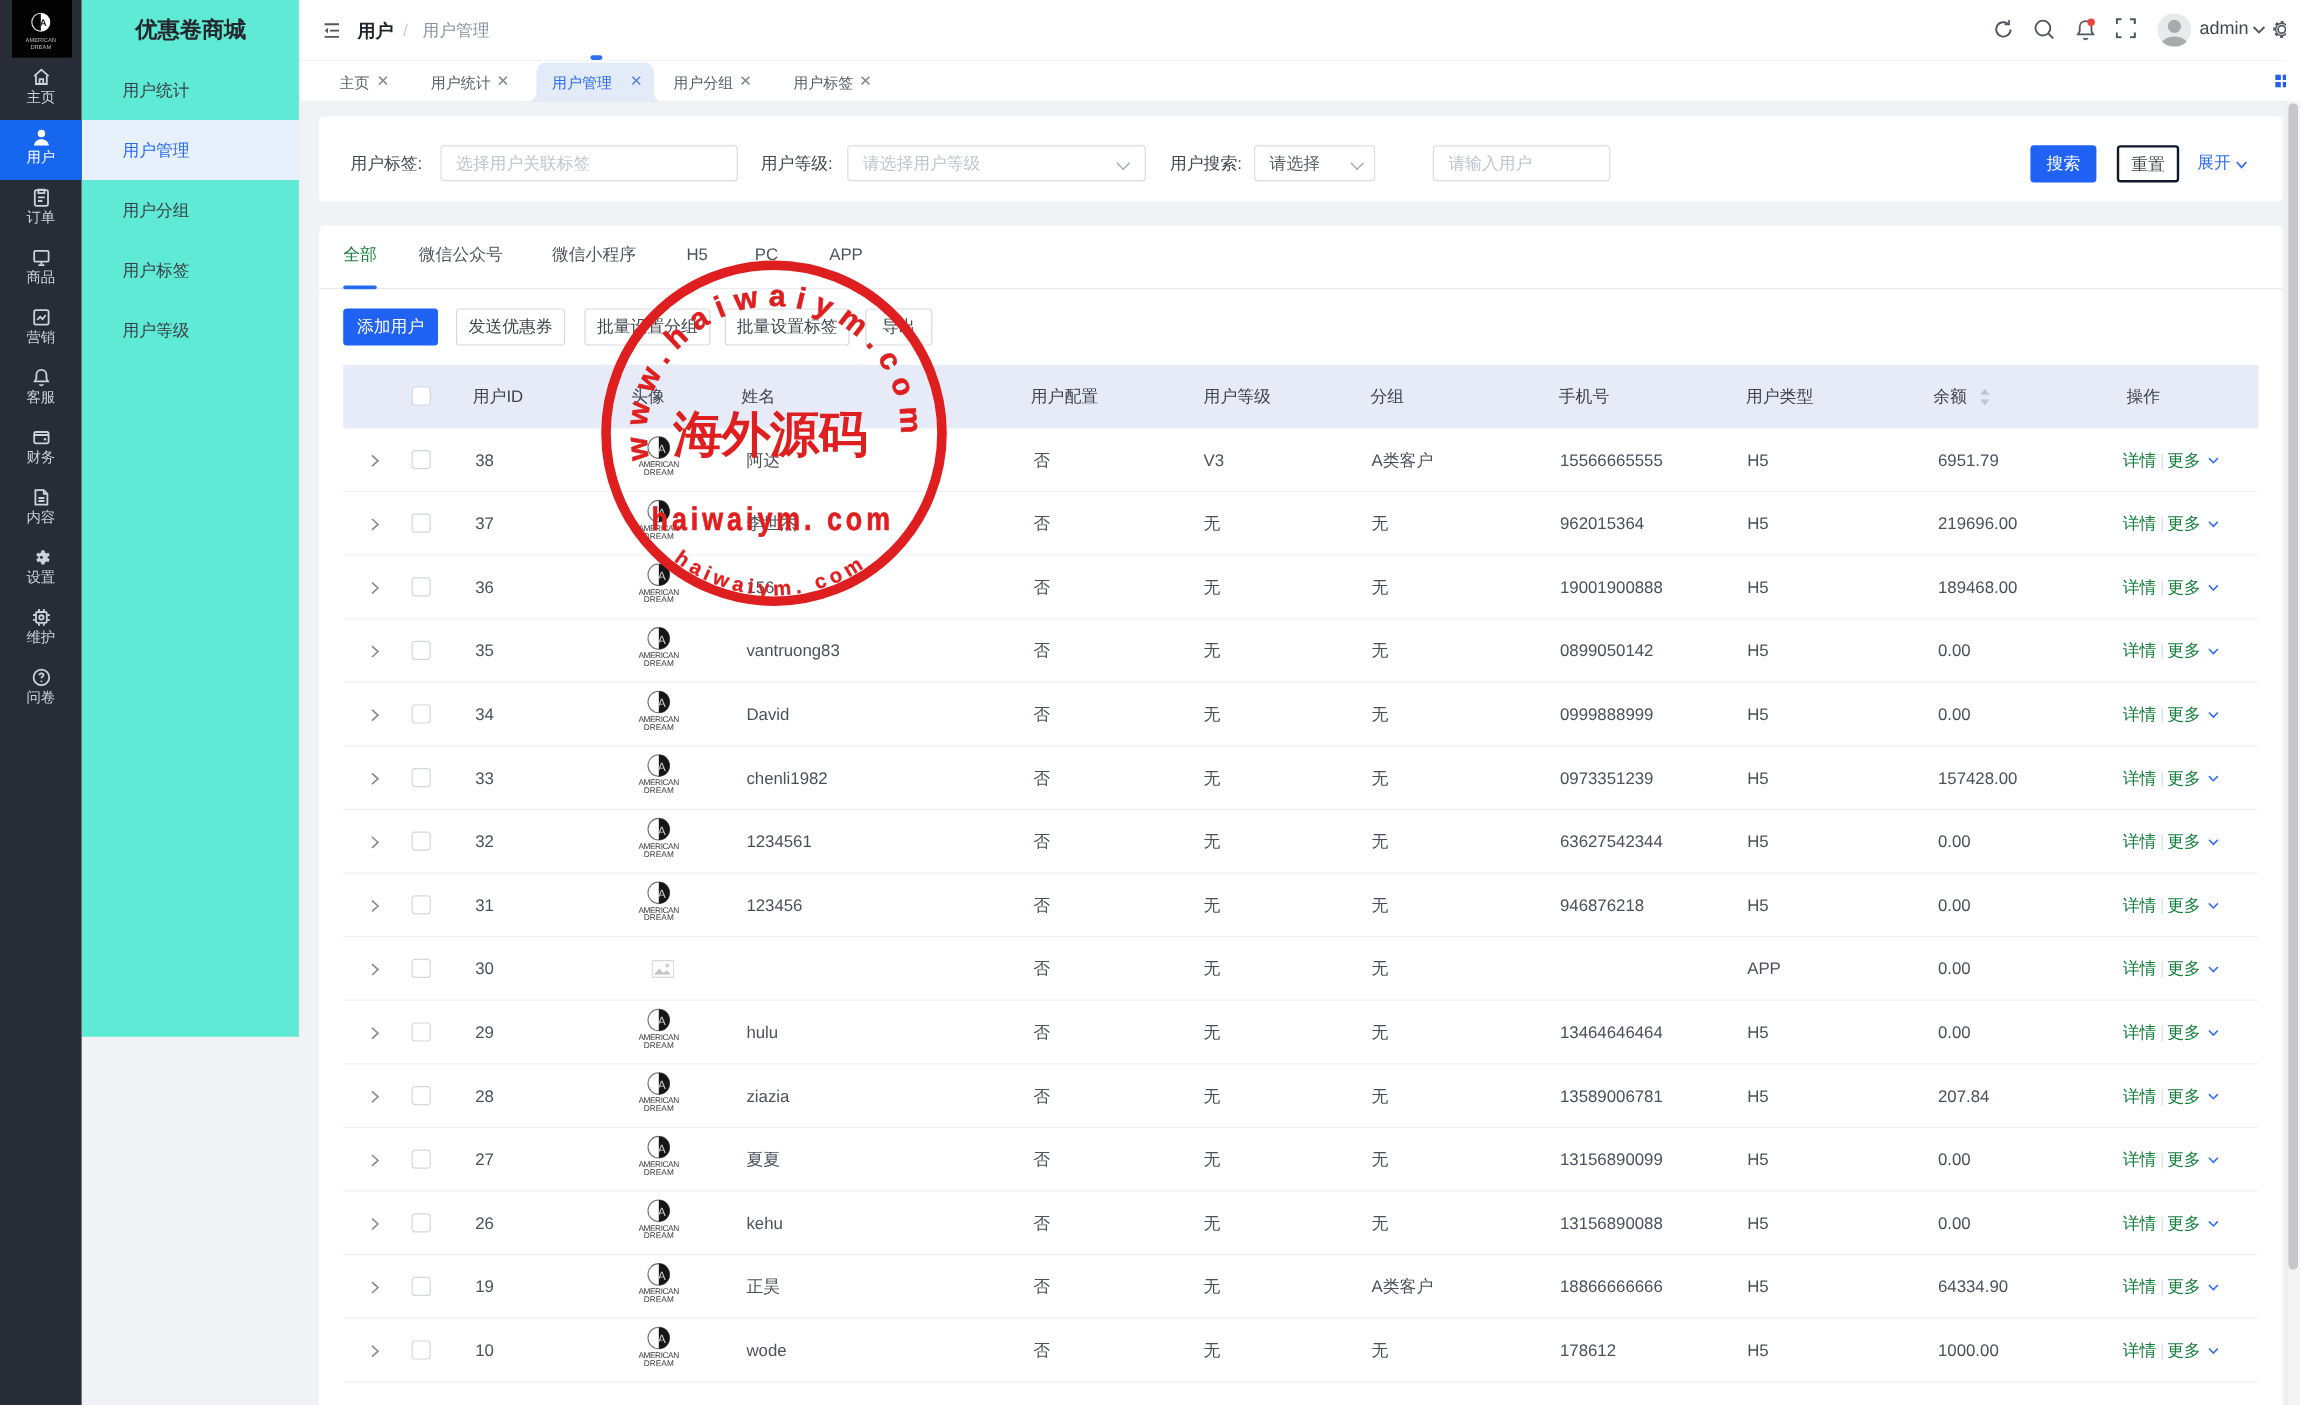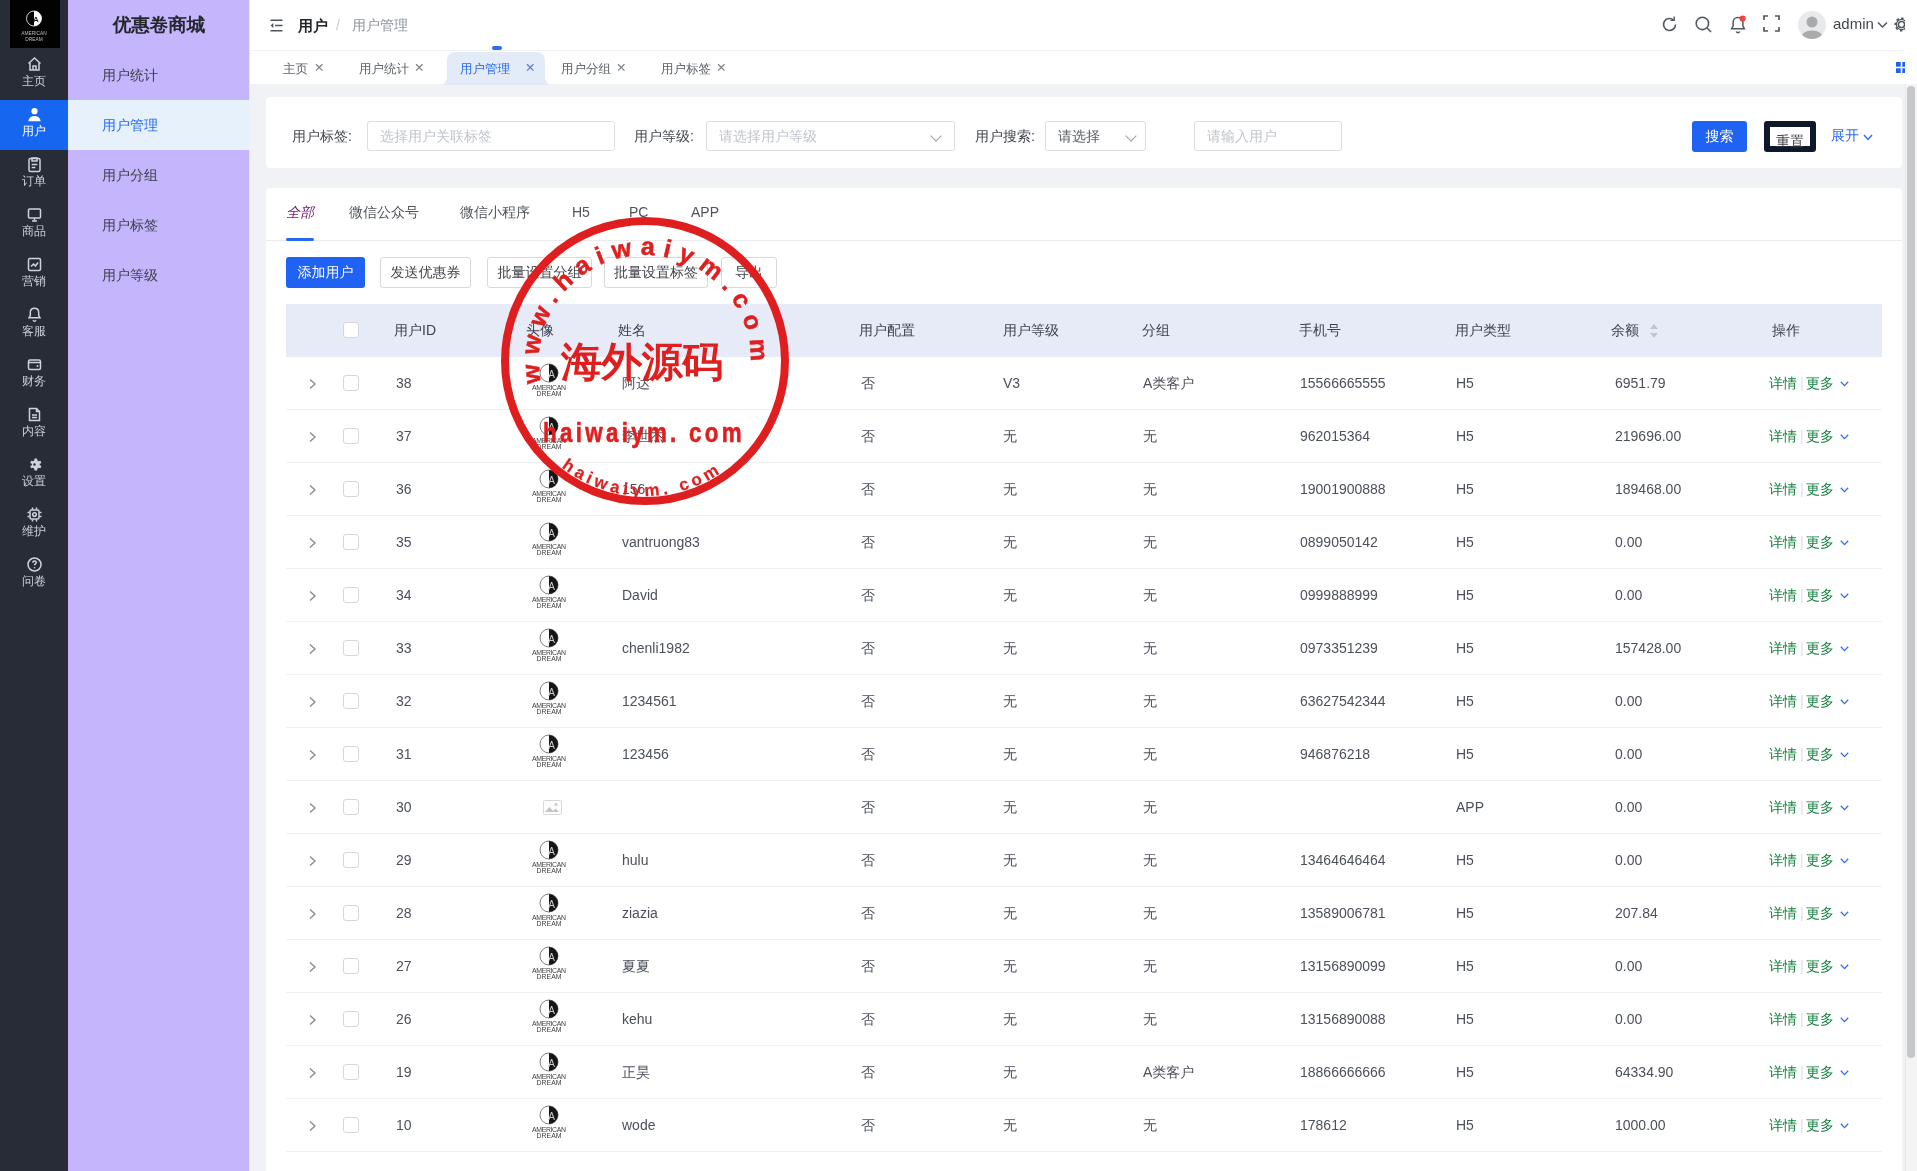--- a/index.html
+++ b/index.html
@@ -5,21 +5,21 @@
 html,body{width:1917px;height:1171px;overflow:hidden;background:#f0f2f5;position:relative;}
 .abs{position:absolute;}
 
 #rail{position:absolute;left:0;top:0;width:68px;height:1171px;background:#282c36;z-index:30;}
 #logo{position:absolute;left:10px;top:0;width:50px;height:48px;background:#020202;}
 .ritem{position:absolute;left:0;width:68px;height:50px;text-align:center;color:#ced2da;}
 .ritem svg{display:block;margin:6px auto 1px;}
 .ritem .rl{font-size:12px;line-height:14px;display:block;}
 .ritem.act{background:#1766f0;color:#fff;}
 
-#menu{position:absolute;left:68px;top:0;width:182px;height:1171px;background:#c4b5fd;border-right:1px solid #e8eaee;z-index:29;}
+#menu{position:absolute;left:68px;top:0;width:182px;height:864px;background:#5eead4;border-right:1px solid #e8eaee;z-index:29;}
 #mtitle{position:absolute;left:0;top:0;width:182px;height:50px;line-height:50px;text-align:center;font-size:18.5px;font-weight:bold;color:#23262b;}
 .mitem{position:absolute;left:0;width:182px;height:50px;line-height:50px;padding-left:34px;font-size:14px;color:#3a3f45;}
 .mitem.act{background:#e7f1fc;color:#2469f1;}
 
 #hdr{position:absolute;left:250px;top:0;width:1667px;height:50px;background:#fff;z-index:5;}
 #crumb b{position:absolute;left:48px;top:17px;font-size:15px;color:#21242a;font-weight:bold;}
 #crumb .sl{position:absolute;left:86px;top:17px;font-size:14px;color:#c6cad1;}
 #crumb .c2{position:absolute;left:102px;top:17px;font-size:14px;color:#8d939e;}
 .hic{position:absolute;top:15px;color:#50555e;}
 
@@ -31,21 +31,21 @@
 #tabnub{position:absolute;left:242px;top:-5px;width:10px;height:4px;border-radius:2px;background:#2e6cf0;}
 
 #fcard{position:absolute;left:266px;top:97px;width:1636px;height:71px;background:#fff;border-radius:4px;z-index:4;}
 #tcard{position:absolute;left:266px;top:188px;width:1636px;height:983px;background:#fff;border-radius:4px 4px 0 0;z-index:4;}
 .flabel{position:absolute;top:24px;height:30px;line-height:30px;font-size:14px;color:#42464d;}
 .finput{position:absolute;top:24px;height:30px;border:1px solid #dcdee3;border-radius:3px;background:#fff;font-size:14px;color:#c0c4cc;line-height:28px;padding-left:12px;}
 .fbtn{position:absolute;top:24px;height:31px;border-radius:3px;font-size:14px;text-align:center;}
 .chev{display:inline-block;width:8px;height:8px;border-right:1.4px solid #9aa0a8;border-bottom:1.4px solid #9aa0a8;transform:rotate(45deg);}
 
 .ttab{position:absolute;top:16px;font-size:14px;color:#4f545c;}
-.ttab.act{color:#701a75;font-style:italic;}
+.ttab.act{color:#15803d;}
 #tline{position:absolute;left:0;top:52px;width:1636px;height:1px;background:#e9ebef;}
 #tuline{position:absolute;left:20px;top:50px;width:28px;height:3px;background:#2469f1;border-radius:2px;}
 .btn{position:absolute;top:69px;height:31px;line-height:29px;border-radius:3px;font-size:14px;text-align:center;}
 .btn.primary{background:#2062f4;color:#fff;border:none;line-height:31px;}
 .btn.plain{border:1px solid #d6d9de;color:#41454c;background:#fff;}
 #thead{position:absolute;left:20px;top:116px;width:1596px;height:53px;background:#e6ebf7;font-size:14px;color:#3c434e;}
 .th{position:absolute;top:0;height:68px;line-height:53px;}
 .trow{position:absolute;left:20px;width:1596px;height:53px;border-bottom:1px solid #f0f1f3;font-size:14px;color:#4b505a;}
 .td{position:absolute;top:0;height:52px;line-height:52px;white-space:nowrap;}
 .tlink{color:#15803d;}
@@ -219,21 +219,21 @@
 </div>
 <div id="fcard">
 <span class="flabel" style="left:26px">用户标签:</span>
 <div class="finput" style="left:101px;width:248px">选择用户关联标签</div>
 <span class="flabel" style="left:368px">用户等级:</span>
 <div class="finput" style="left:440px;width:249px">请选择用户等级<span class="chev" style="position:absolute;right:14px;top:10px"></span></div>
 <span class="flabel" style="left:709px">用户搜索:</span>
 <div class="finput" style="left:779px;width:101px;color:#5a5e66">请选择<span class="chev" style="position:absolute;right:10px;top:10px"></span></div>
 <div class="finput" style="left:928px;width:148px">请输入用户</div>
 <div class="fbtn" style="left:1426px;width:55px;background:#2062f4;color:#fff;line-height:31px">搜索</div>
-<div class="fbtn" style="left:1498px;width:52px;border:6px solid #0f172a;color:#41454c;line-height:29px">重置</div>
+<div class="fbtn" style="left:1498px;width:52px;border:2px solid #0f172a;color:#41454c;line-height:29px">重置</div>
 <span class="abs" style="left:1565px;top:30px;font-size:14px;color:#2e6cf3">展开</span>
 <svg class="abs" style="left:1597px;top:37px" width="10" height="7" viewBox="0 0 10 7" fill="none" stroke="#2e6cf3" stroke-width="1.4">
       <path d="M1 1 5 5.5 9 1"></path>
     </svg>
 </div>
 <div id="tcard">
 <span class="ttab act" style="left:20px">全部</span>
 <span class="ttab" style="left:83px">微信公众号</span>
 <span class="ttab" style="left:194px">微信小程序</span>
 <span class="ttab" style="left:306px">H5</span>

